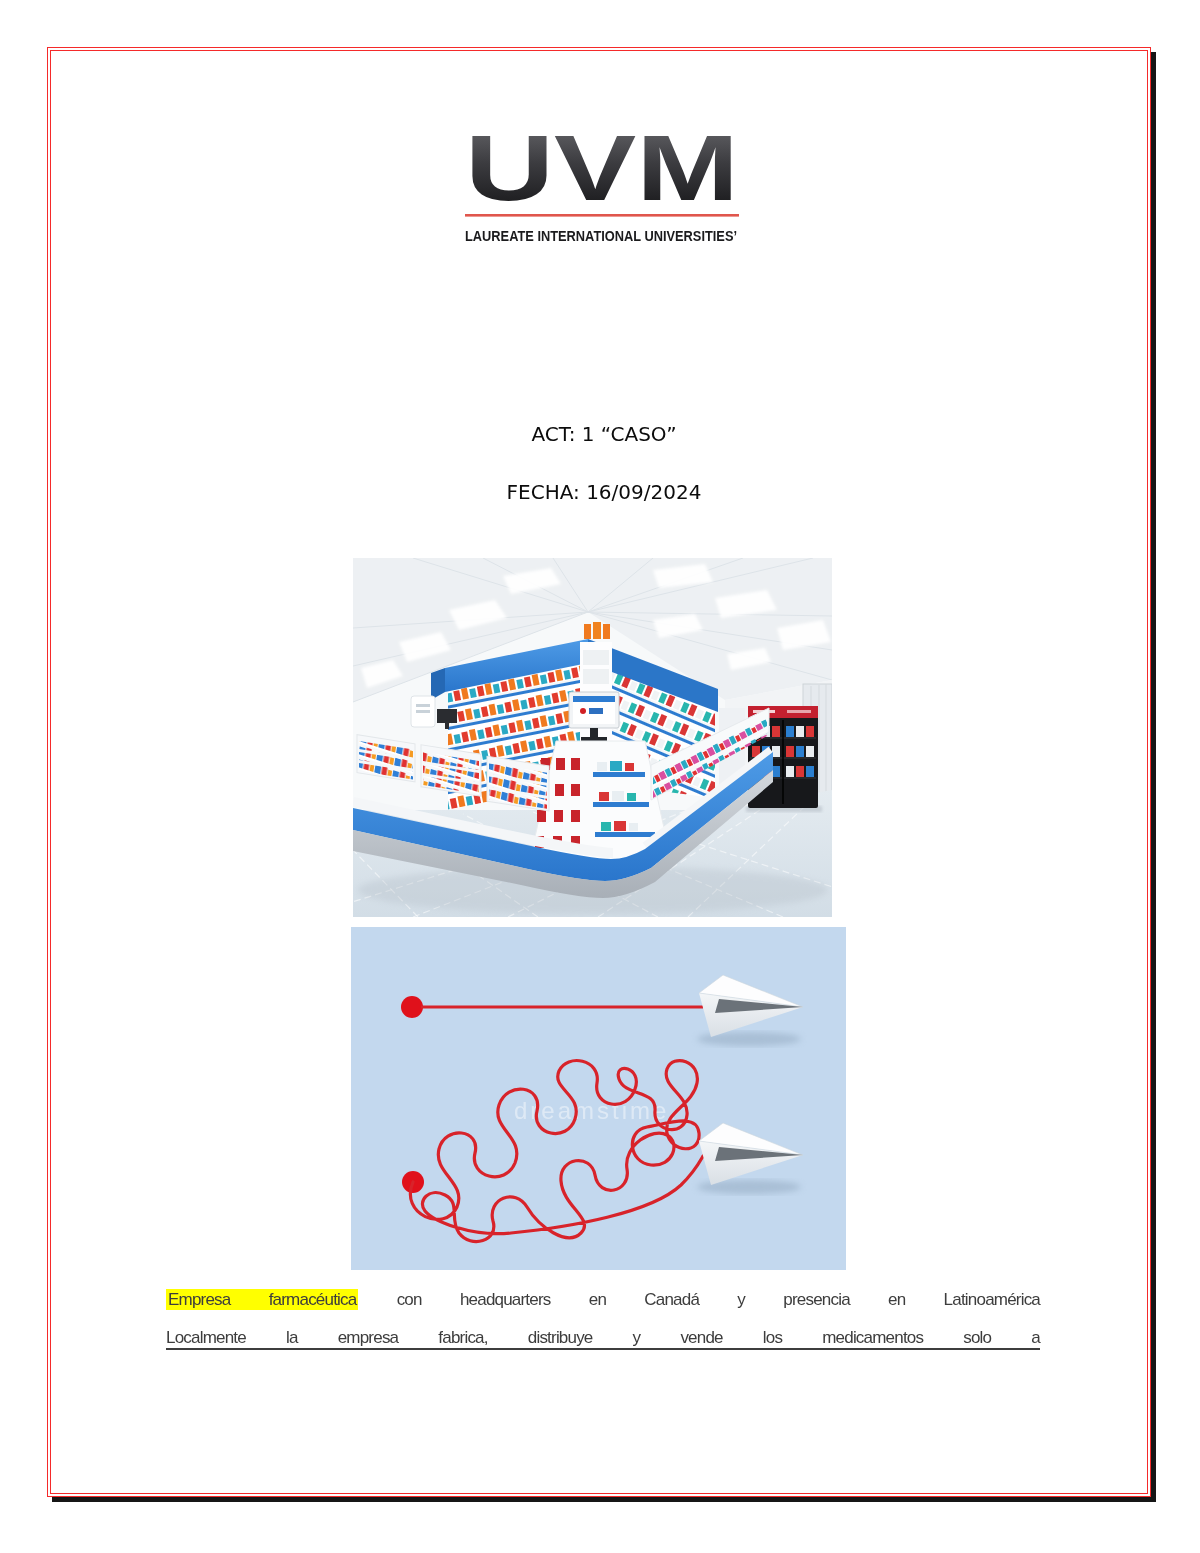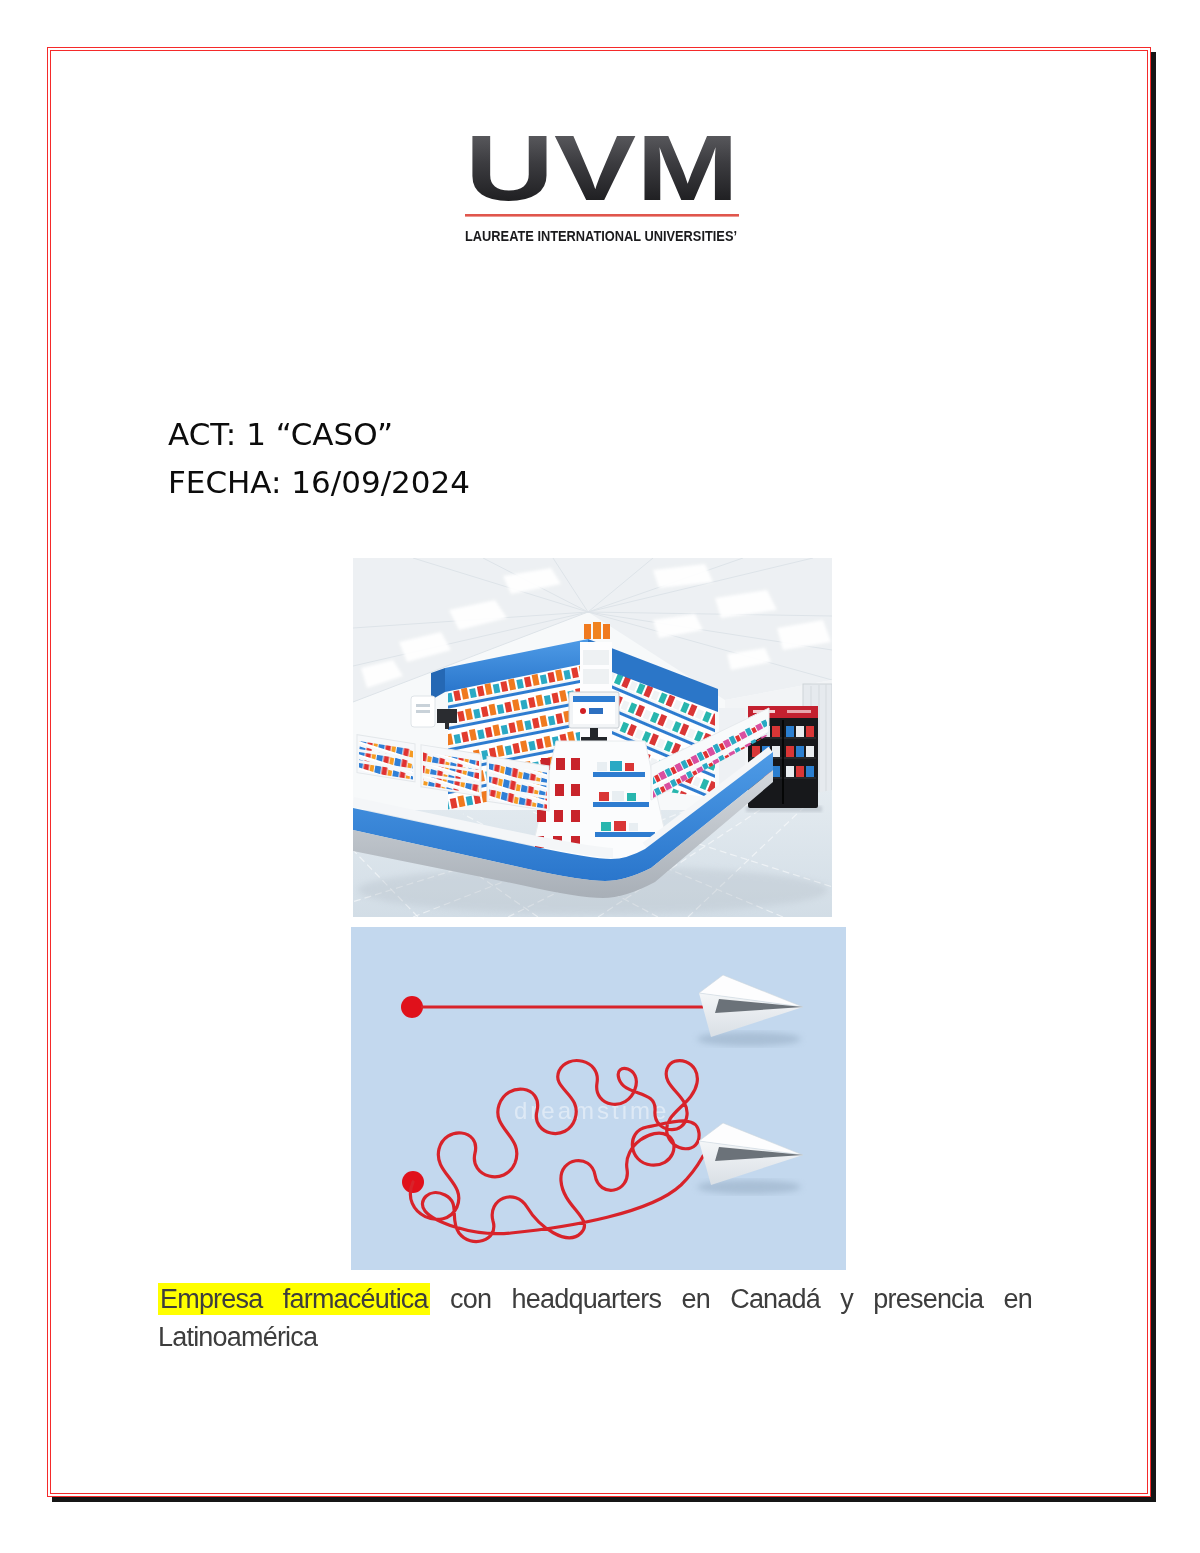--- a/index.html
+++ b/index.html
@@ -12,31 +12,31 @@
     box-sizing:border-box;border:1px solid #f52a2a;
     box-shadow:5px 5px 0 0 #161616;
   }
   .page-frame-inner{
     position:absolute;inset:2px;border:1px solid #f52a2a;
   }
   .logo-block{
     position:absolute;left:462px;top:130px;width:282px;height:126px;text-align:right;
   }
   .title-block{
-    position:absolute;left:168px;top:419px;width:872px;
+    position:absolute;left:168px;top:419px;width:872px;text-align:center;
     color:#0c0c0c;font-family:"DejaVu Sans","Liberation Sans",sans-serif;
-    font-size:31px;line-height:30px;
-  }
-  .title-line2{margin-top:18px;}
+    font-size:20px;line-height:30px;
+  }
+  .title-line2{margin-top:28px;}
   .fig{position:absolute;}
   .fig-pharmacy{left:353px;top:558px;width:479px;height:359px;}
   .fig-paths{left:351px;top:927px;width:495px;height:343px;}
   .paragraph{
-    position:absolute;left:158px;top:1281px;width:874px;
-    font-size:27px;letter-spacing:-0.8px;line-height:37.5px;color:#3d3d3d;
+    position:absolute;left:166px;top:1281px;width:874px;
+    font-size:17px;letter-spacing:-0.8px;line-height:37.5px;color:#3d3d3d;
   }
   .par-line{text-align:justify;text-align-last:justify;white-space:normal;}
   .hl{background:#ffff00;padding:1px 2px;}
   .ul{text-decoration:underline;text-underline-offset:5px;text-decoration-thickness:1.5px;}
 </style>
 </head>
 <body>
 
 <div class="page-frame">
   <div class="page-frame-inner"></div>
@@ -355,13 +355,14 @@
     <ellipse cx="398" cy="112" rx="52" ry="7" fill="#8fa6bd" opacity="0.5" filter="url(#pblur)"></ellipse>
     <polygon points="348,66 452,80 360,110" fill="url(#planeLower)"></polygon>
     <polygon points="348,66 452,80 372,48" fill="#fdfdfe" stroke="#cfd6dd" stroke-width="0.6"></polygon>
     <polygon points="368,72 452,80 364,86" fill="#6b7279"></polygon>
   </g>
 </svg>
 </div>
 
 <div class="paragraph">
   <div class="par-line"><span class="hl">Empresa farmacéutica</span><span> con headquarters en Canadá y presencia en Latinoamérica</span></div>
+  <div class="par-line ul">Localmente la empresa fabrica, distribuye y vende los medicamentos solo a</div>
 </div>
 
 </body></html>

